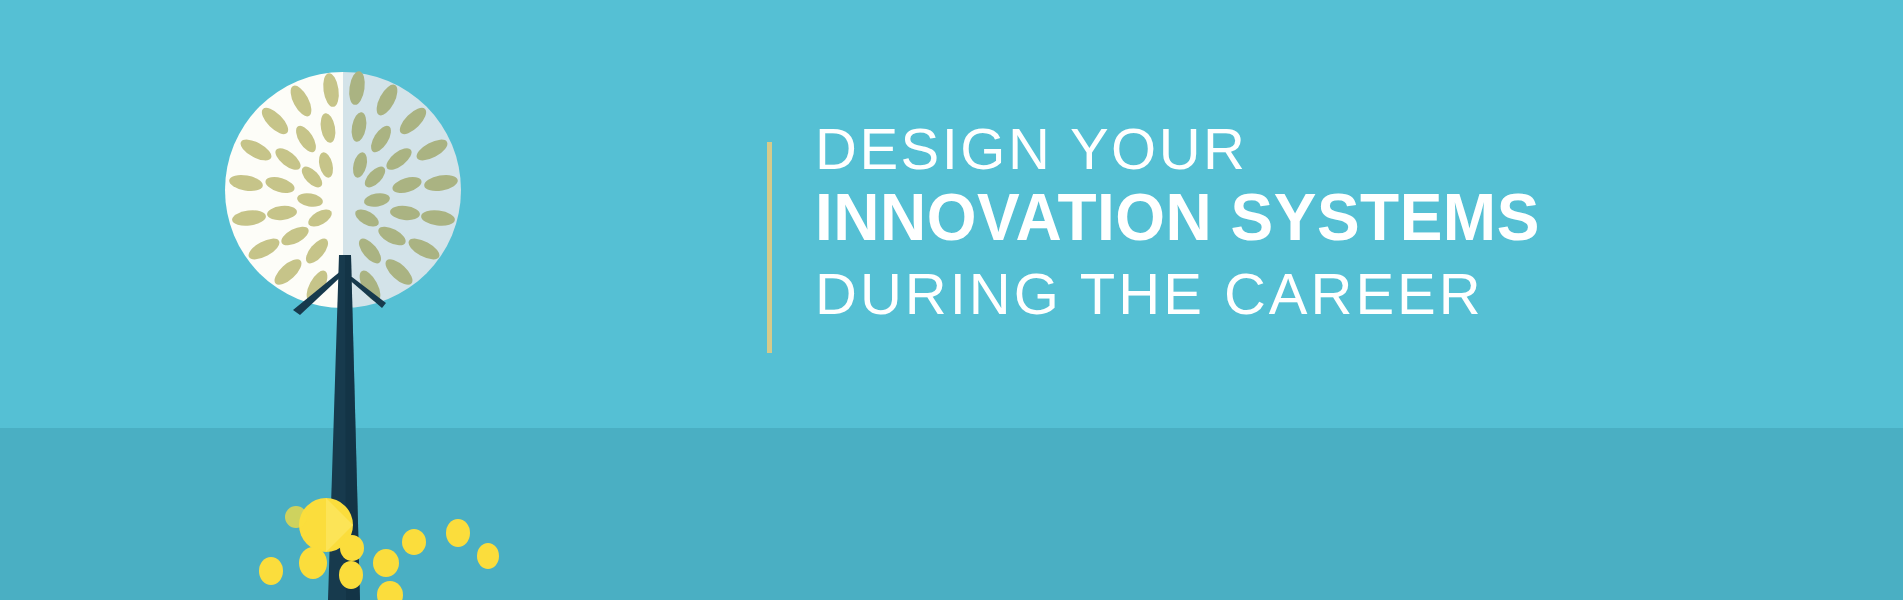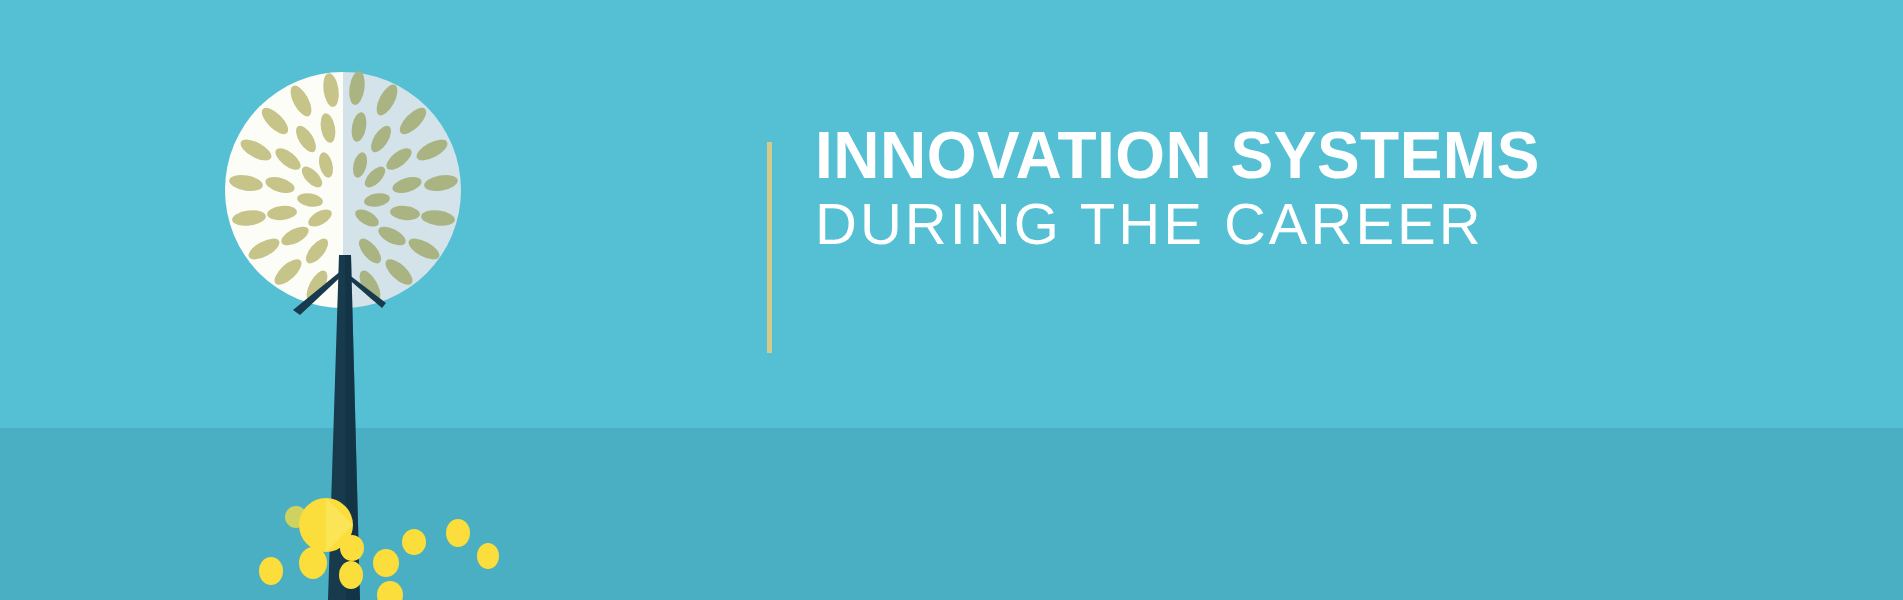--- a/index.html
+++ b/index.html
@@ -72,20 +72,21 @@
     transform-origin: left center;
   }
   .line-thin-bottom {
     color: #ffffff;
     font-size: 58px;
     font-weight: 300;
     letter-spacing: 3px;
     line-height: 64px;
     white-space: nowrap;
     font-stretch: condensed;
+    margin-top: 8px;
   }
 </style>
 </head>
 <body>
 
 <div id="banner">
 
   <div class="sky"></div>
   <div class="ground"></div>
 
@@ -175,17 +176,18 @@
         <ellipse cx="214" cy="487" rx="12" ry="13" fill="#fbdd3c"></ellipse>
         <ellipse cx="258" cy="478" rx="12" ry="14" fill="#fbdd3c"></ellipse>
         <ellipse cx="288" cy="501" rx="11" ry="13" fill="#fbdd3c"></ellipse>
       </g>
     </svg>
   </div>
 
   <div class="accent-bar"></div>
 
   <div class="headline">
+    <div class="line-thin-top">DESIGN YOUR</div>
     <div class="line-bold">INNOVATION SYSTEMS</div>
     <div class="line-thin-bottom">DURING THE CAREER</div>
   </div>
 
 </div>
 
 </body></html>

